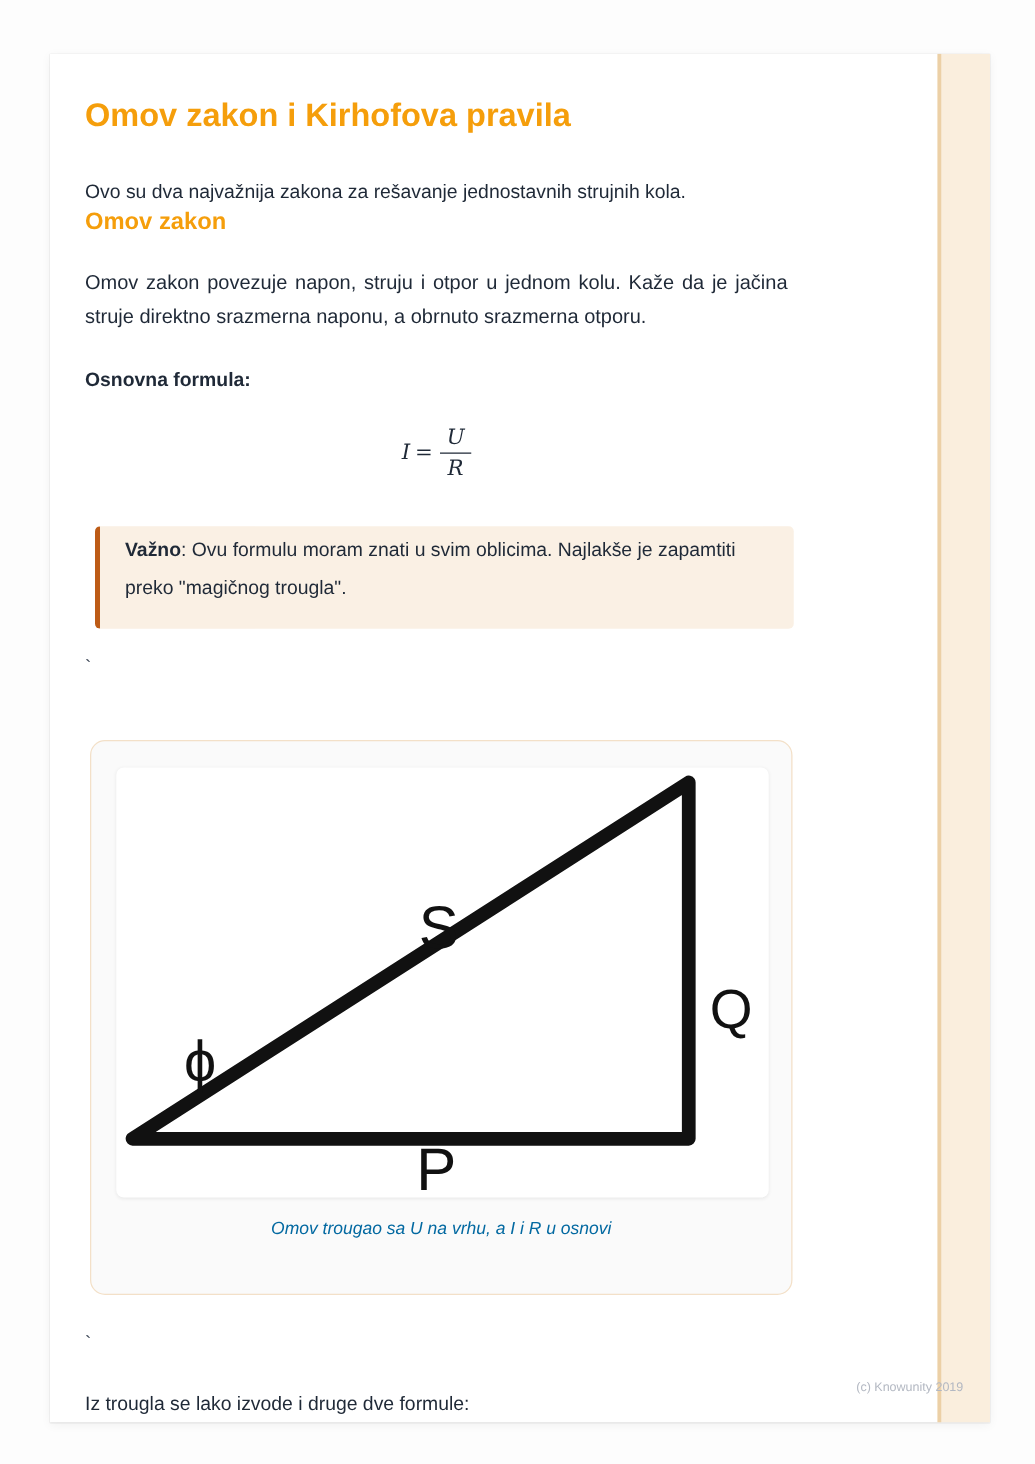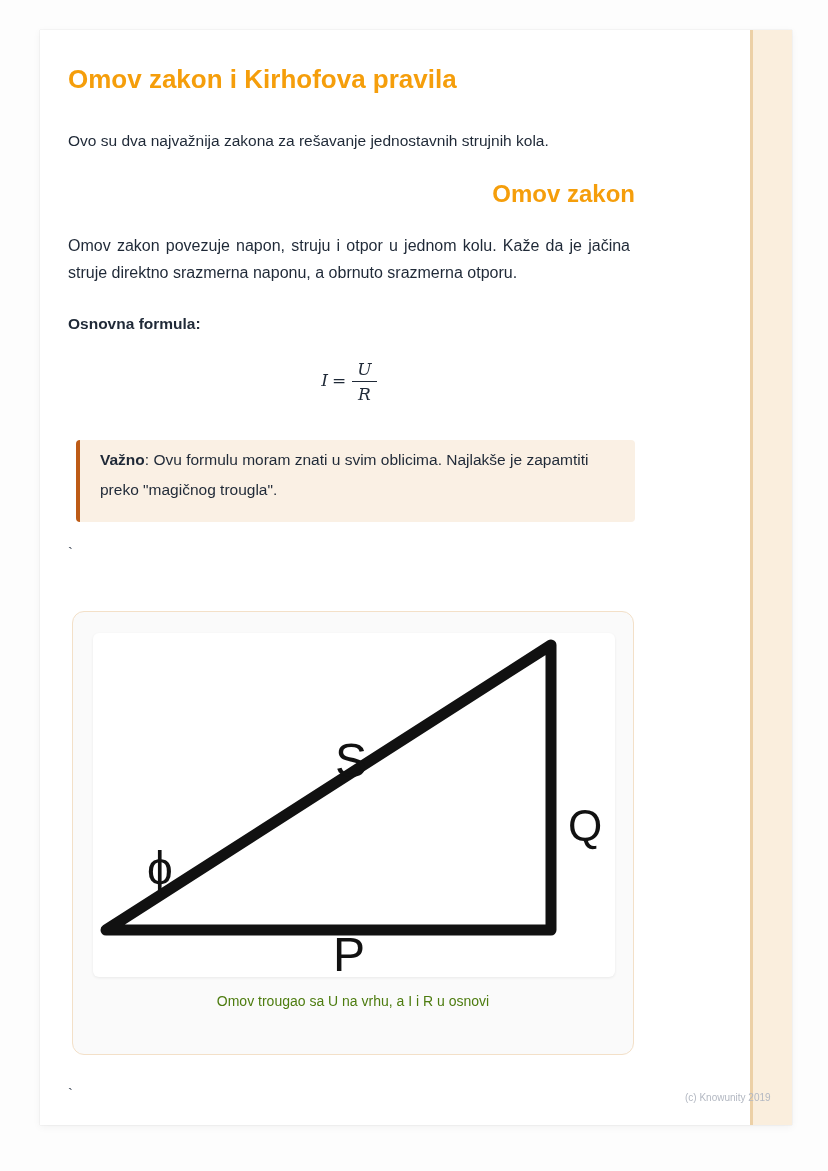--- a/index.html
+++ b/index.html
@@ -1,30 +1,30 @@
 <!DOCTYPE html>
 <html><head>
 <meta charset="utf-8">
 <style>
   * { margin:0; padding:0; box-sizing:border-box; }
   html,body { width:828px; height:1171px; background:#fdfdfd; font-family:"Liberation Sans", sans-serif; }
   .sheet {
-    position:absolute; left:40px; top:30px; width:752px; height:1095px;
+    position:absolute; left:40px; top:43px; width:752px; height:1095px;
     background:#ffffff;
     box-shadow:0 0 1px rgba(0,0,0,0.18), 0 2px 8px rgba(0,0,0,0.05);
     overflow:hidden;
   }
   .stripe {
     position:absolute; top:0; right:0; width:42px; height:100%;
     background:#faeedd; border-left:3px solid #ecd0a6; z-index:1;
   }
   .content { position:relative; z-index:2; padding:34px 0 0 28px; width:595px; color:#1f2937; }
   h1.title { font-size:26px; font-weight:700; color:#f59e0b; line-height:1.2; }
   .intro { margin-top:32px; font-size:15.5px; line-height:27px; }
-  h2.subhead { margin-top:26px; font-size:24px; font-weight:700; color:#f59e0b;text-align:right; }
+  h2.subhead { font-size:19px; font-weight:700; color:#f59e0b; }
   .bodytext { margin-top:24px; font-size:16px; line-height:27px; text-align:justify; width:562px; }
   .formula-label { margin-top:29px; font-size:15.5px; font-weight:700; }
   .formula { margin-top:26px; width:562px; text-align:center; font-family:"DejaVu Serif", serif; font-style:italic; font-size:17px; color:#1f2937; }
   .formula .f-eq { margin:0 6px 0 4px; font-style:normal; }
   .frac { display:inline-block; vertical-align:middle; text-align:center; }
   .frac .num { display:block; padding:0 5px 2px; }
   .frac .bar { display:block; height:1.2px; background:#1f2937; }
   .frac .den { display:block; padding-top:2px; }
   .callout {
     margin-top:36px; margin-left:8px; width:559px;
@@ -36,21 +36,21 @@
   .tick2 { margin-top:30px; }
   .figure-card {
     margin-top:50px; margin-left:4px; width:562px; height:444px;
     background:#fafafa; border:1px solid #f3e0c8; border-radius:12px;
     padding:21px 20px 0;
   }
   .figure-img {
     width:522px; height:344px; margin:0 auto; background:#ffffff;
     border-radius:6px; box-shadow:0 1px 3px rgba(0,0,0,0.07);
   }
-  .figure-caption { margin-top:16px; text-align:center; font-size:14px; color:#4d7c0f; }
+  .figure-caption { margin-top:16px; text-align:center; font-style:italic; font-size:14px; color:#0369a1; }
   .outro { margin-top:32px; font-size:15.5px; }
   .watermark { position:absolute; left:645px; top:1062px; font-size:10px; color:#b3b8c2; z-index:3; }
   svg text { font-family:"Liberation Sans", sans-serif; fill:#111111; }
 </style>
 </head>
 <body>
 
 <div class="sheet">
   <div class="stripe"></div>
 

